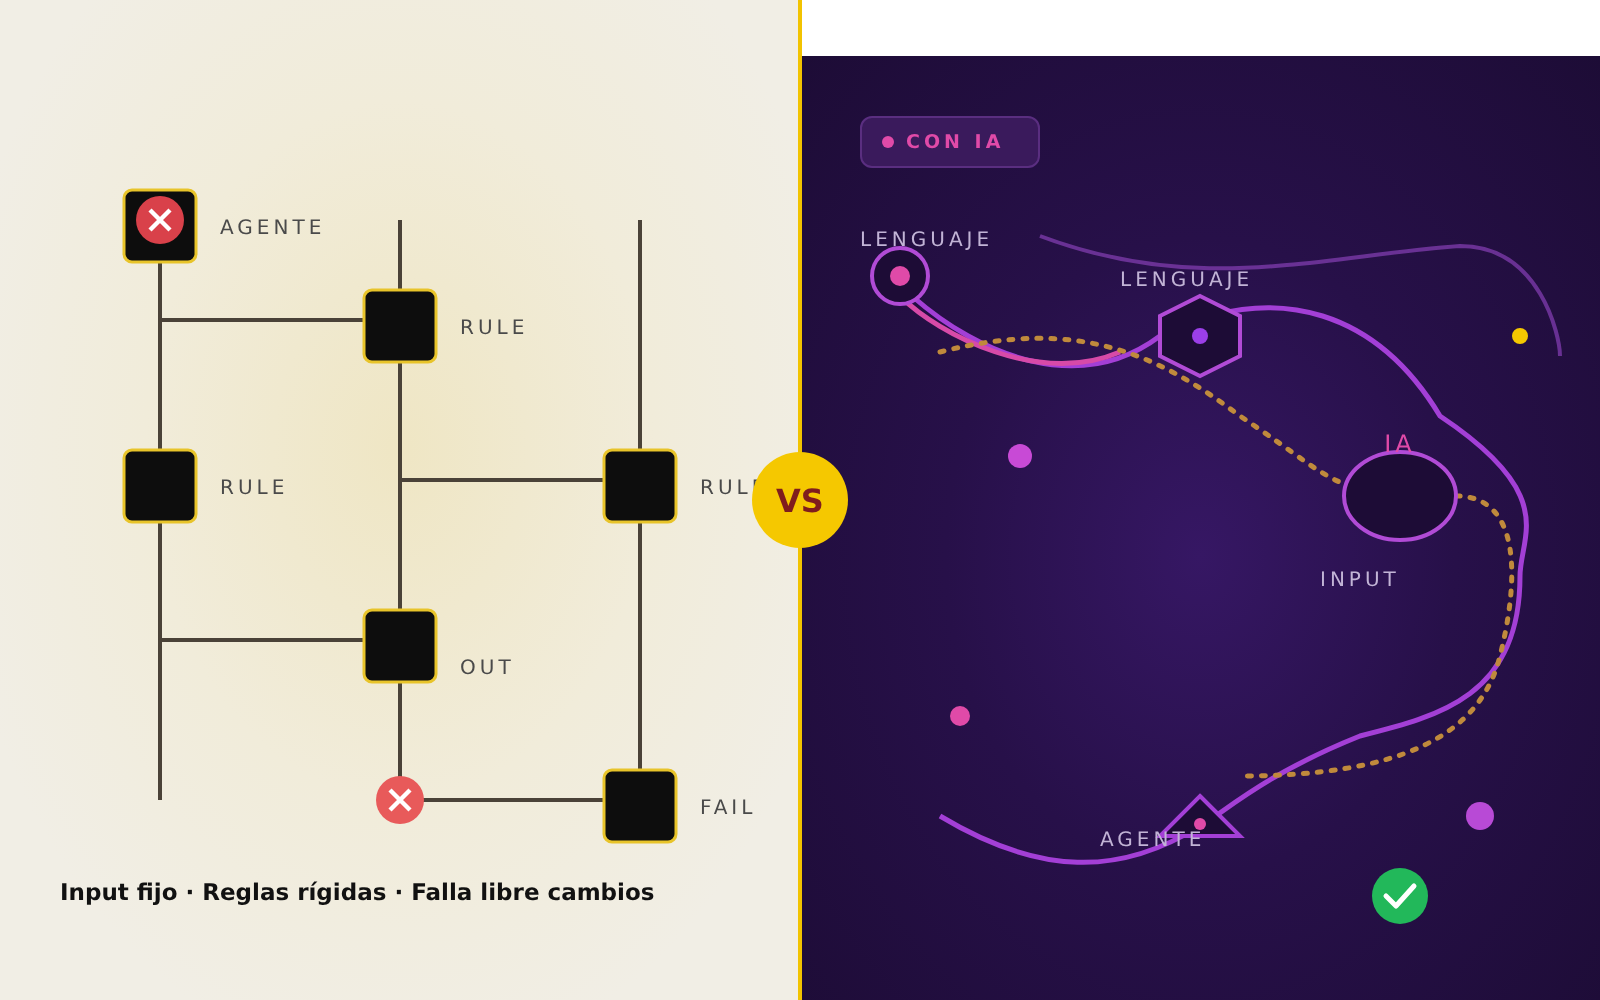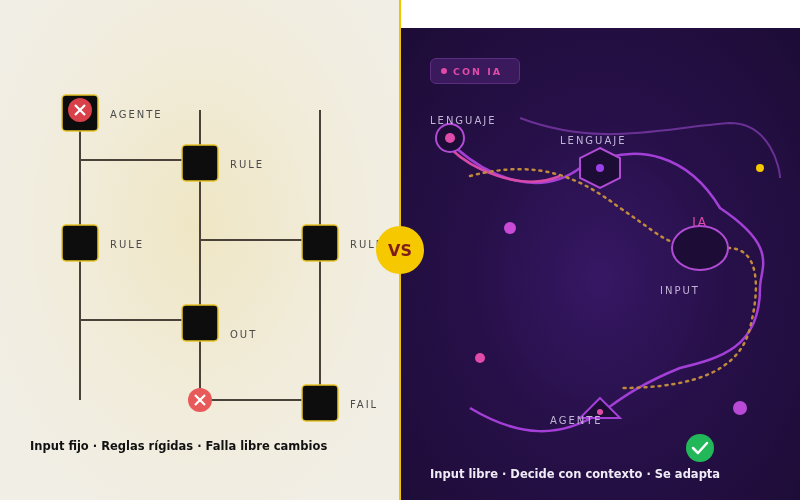--- a/index.html
+++ b/index.html
@@ -94,18 +94,17 @@
     </g>
   </svg>
   <div class="badge badge-right">
     <span class="dot"></span>
     <span>CON IA</span>
   </div>
   <span class="lbl" style="left:30px;top:87px">LENGUAJE</span>
   <span class="lbl" style="left:160px;top:107px">LENGUAJE</span>
   <span class="lbl" style="left:260px;top:257px">INPUT</span>
   <span class="lbl" style="left:150px;top:387px">AGENTE</span>
-  <div class="caption">Input libre · Decide con contexto · Se adapta</div>
 </div>
 
 <div class="ia-text">IA</div>
 <div class="divider"></div>
 <div class="vs">VS</div>
 
 </body></html>

